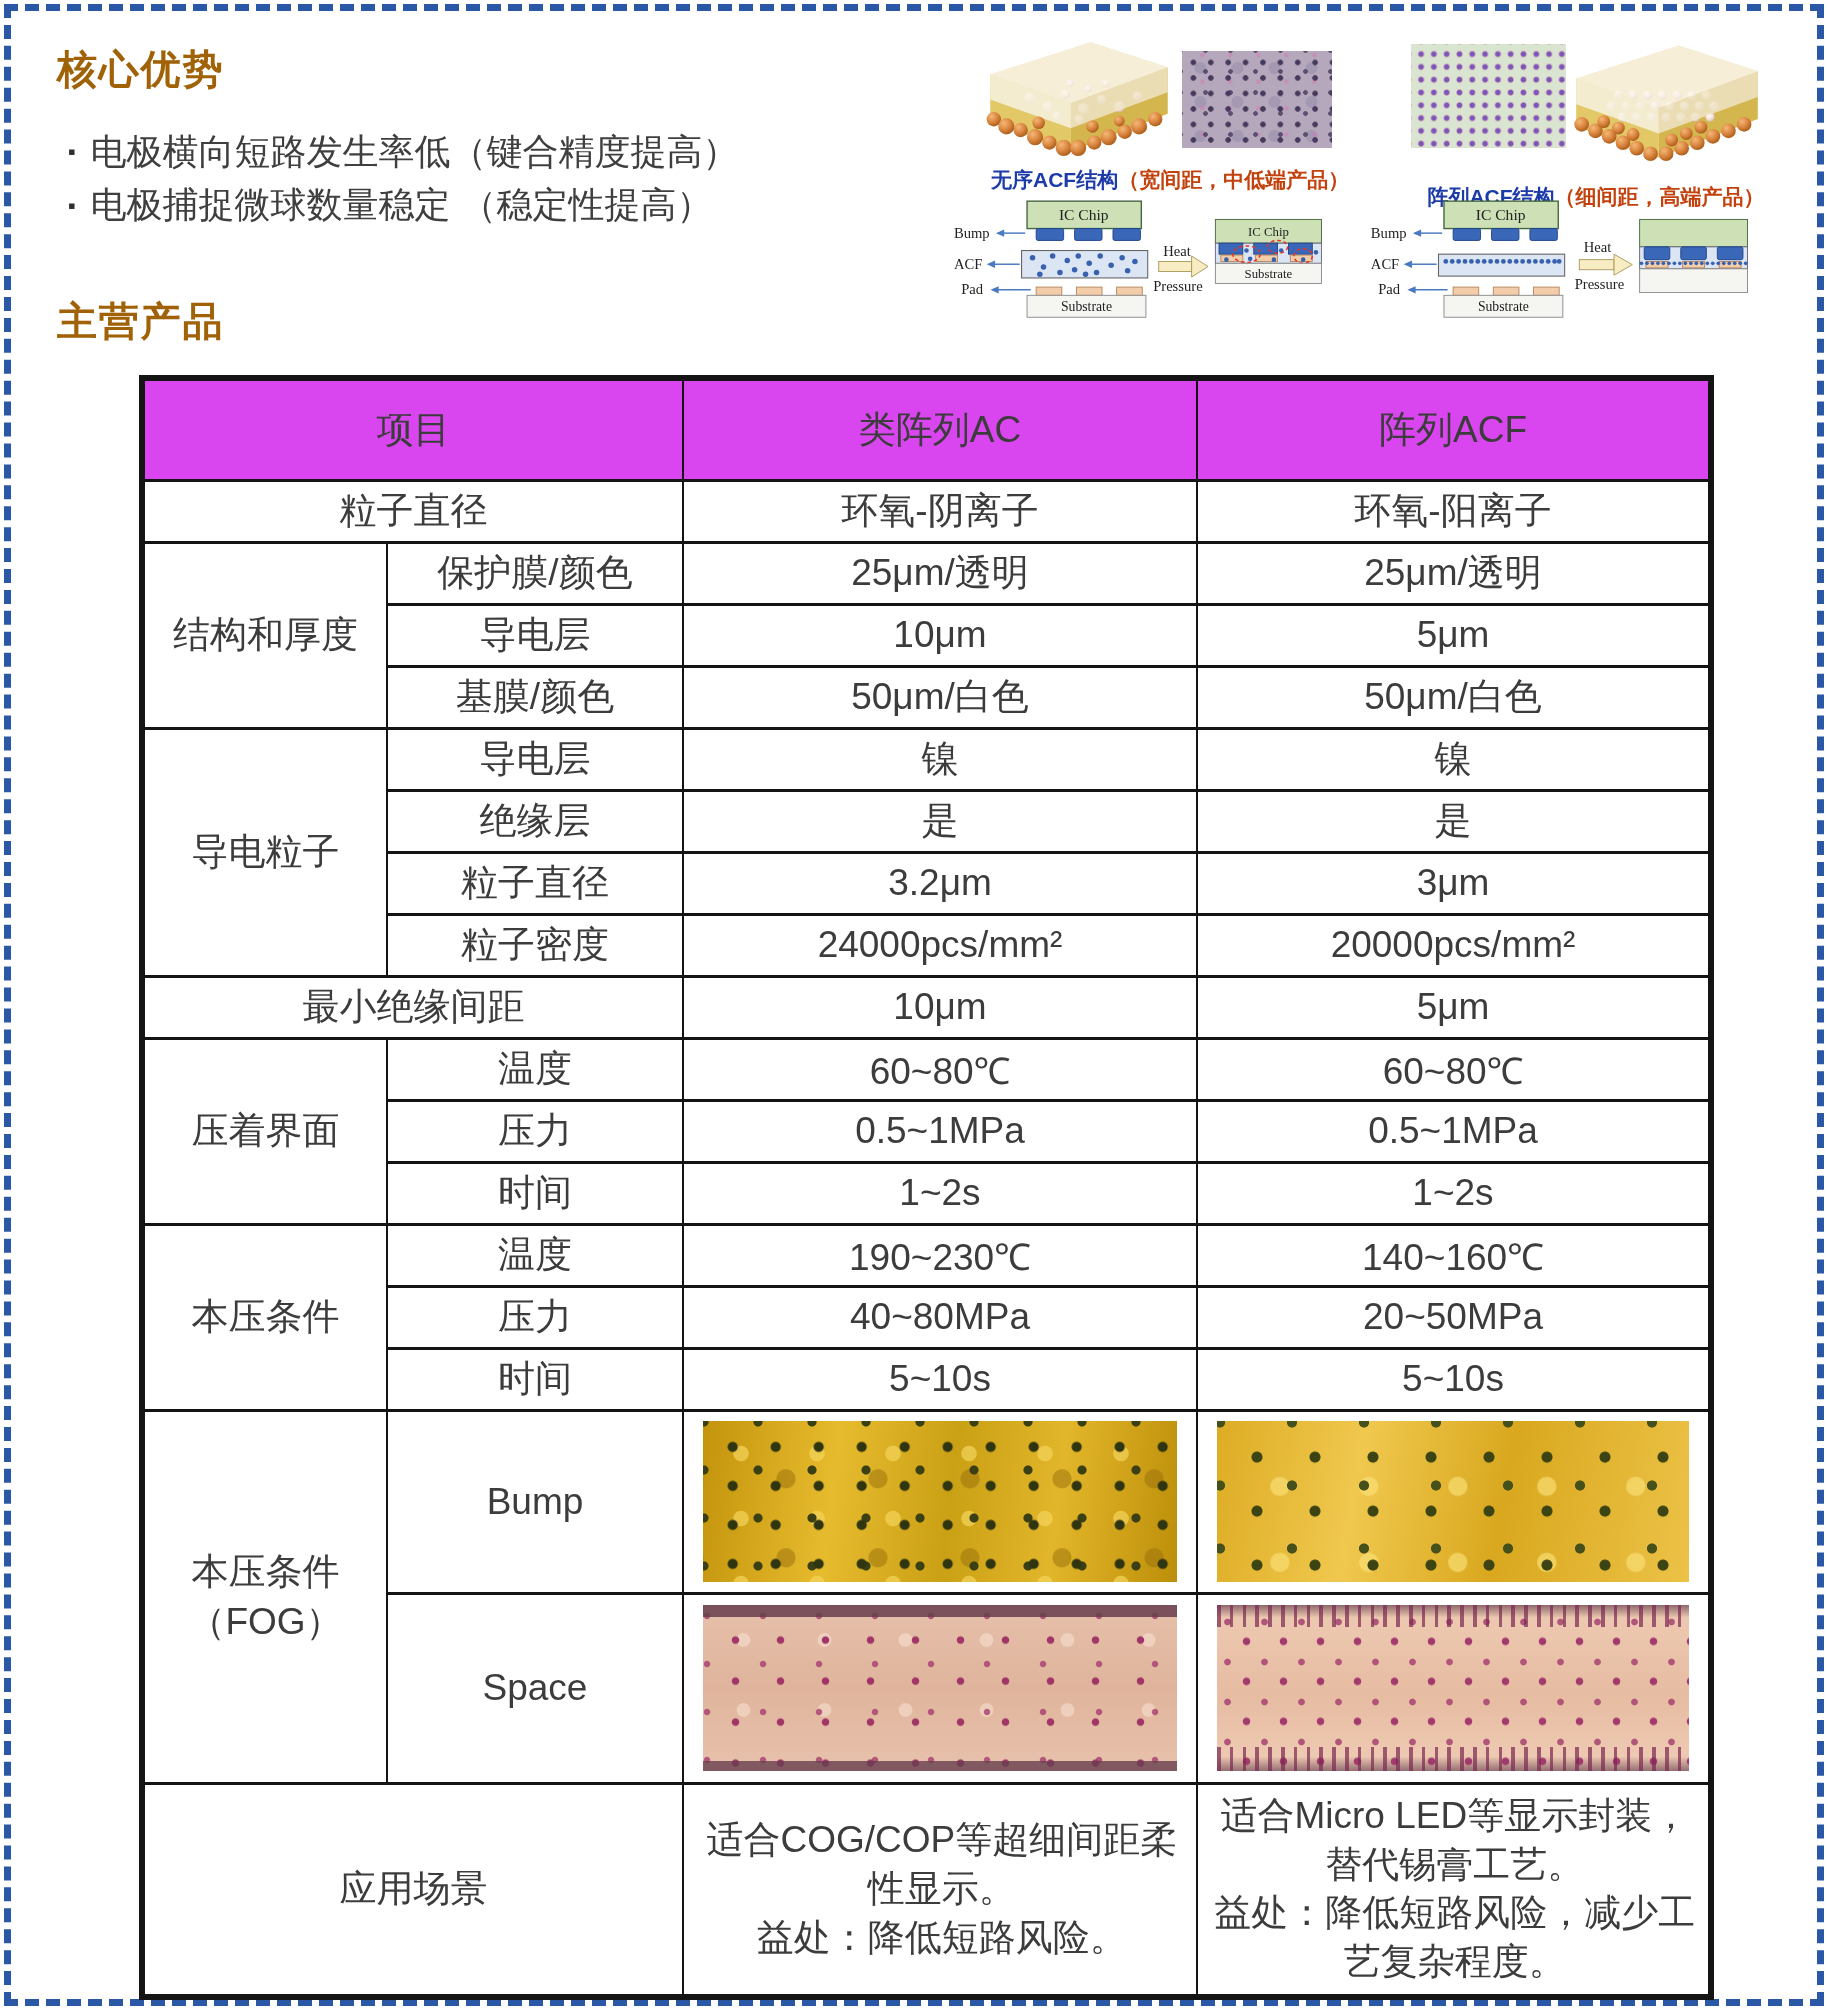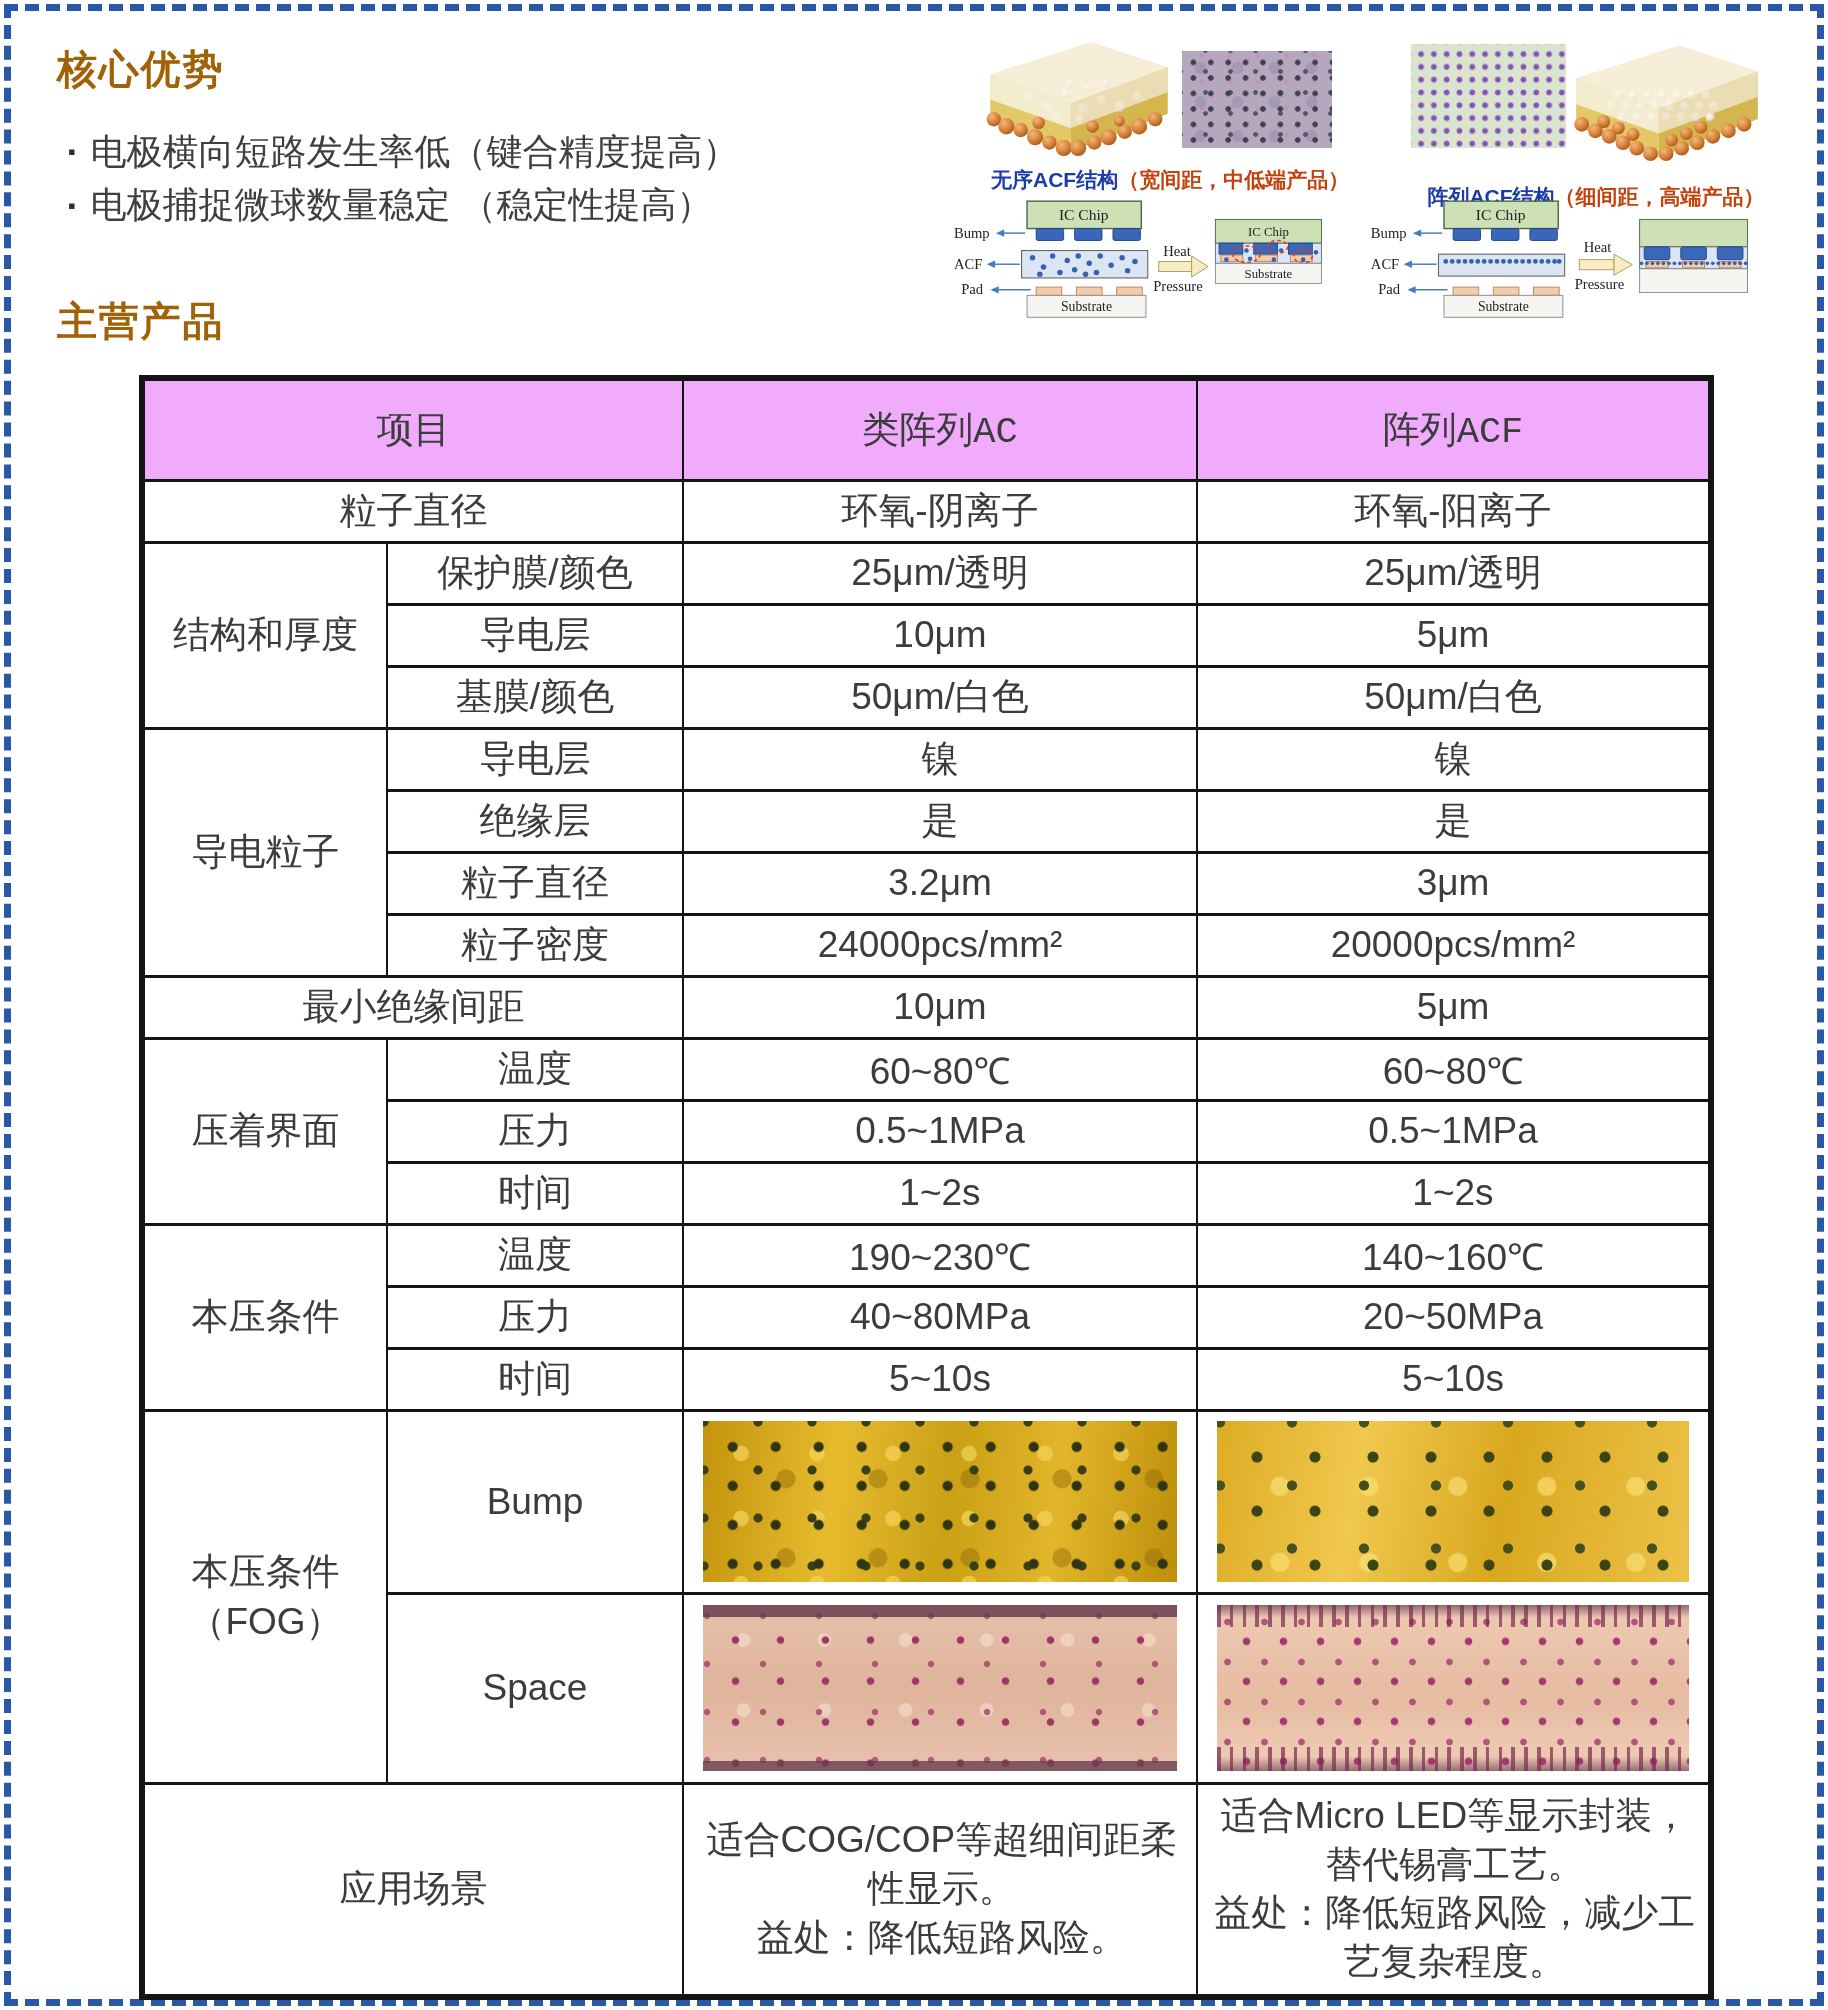--- a/index.html
+++ b/index.html
@@ -39,21 +39,21 @@
     background-size:12.8px 12.8px;background-position:3.7px 3.7px;}
 
   
   #spec-table{position:absolute;left:139px;top:375px;border-collapse:collapse;table-layout:fixed;
               width:1569px;}
   #spec-table td{border:2.7px solid #141414;border-top-width:3.7px;border-bottom-width:3.7px;
                  text-align:center;vertical-align:middle;font-size:37px;color:#3c3c3c;
                  overflow:hidden;}
   #spec-table{border:6.4px solid #141414;}
   tr.sep > td{border-top-width:6.4px;}
-  td.th{background:#f0abfc;color:#ffffff;font-size:40px;border-bottom-width:6.4px;font-family:Liberation Mono, monospace;}
+  td.th{background:#d946ef;color:#ffffff;font-size:40px;border-bottom-width:6.4px;}
   td.prewrap{white-space:pre-line;}
   td.app{text-align:left;font-size:35px;line-height:1.32;padding:7.3px 7.3px 7.3px 11px;
          white-space:pre-line;}
 
   .cellimg{margin:0 auto;width:93%;border:0;}
   .img-bump-a{height:161px;
     background-color:#c9990f;
     background-image:
       radial-gradient(circle,#2f3510 4.6px,rgba(47,53,16,0) 5.5px),
       radial-gradient(circle,#3a4014 4.1px,rgba(58,64,20,0) 5px),

